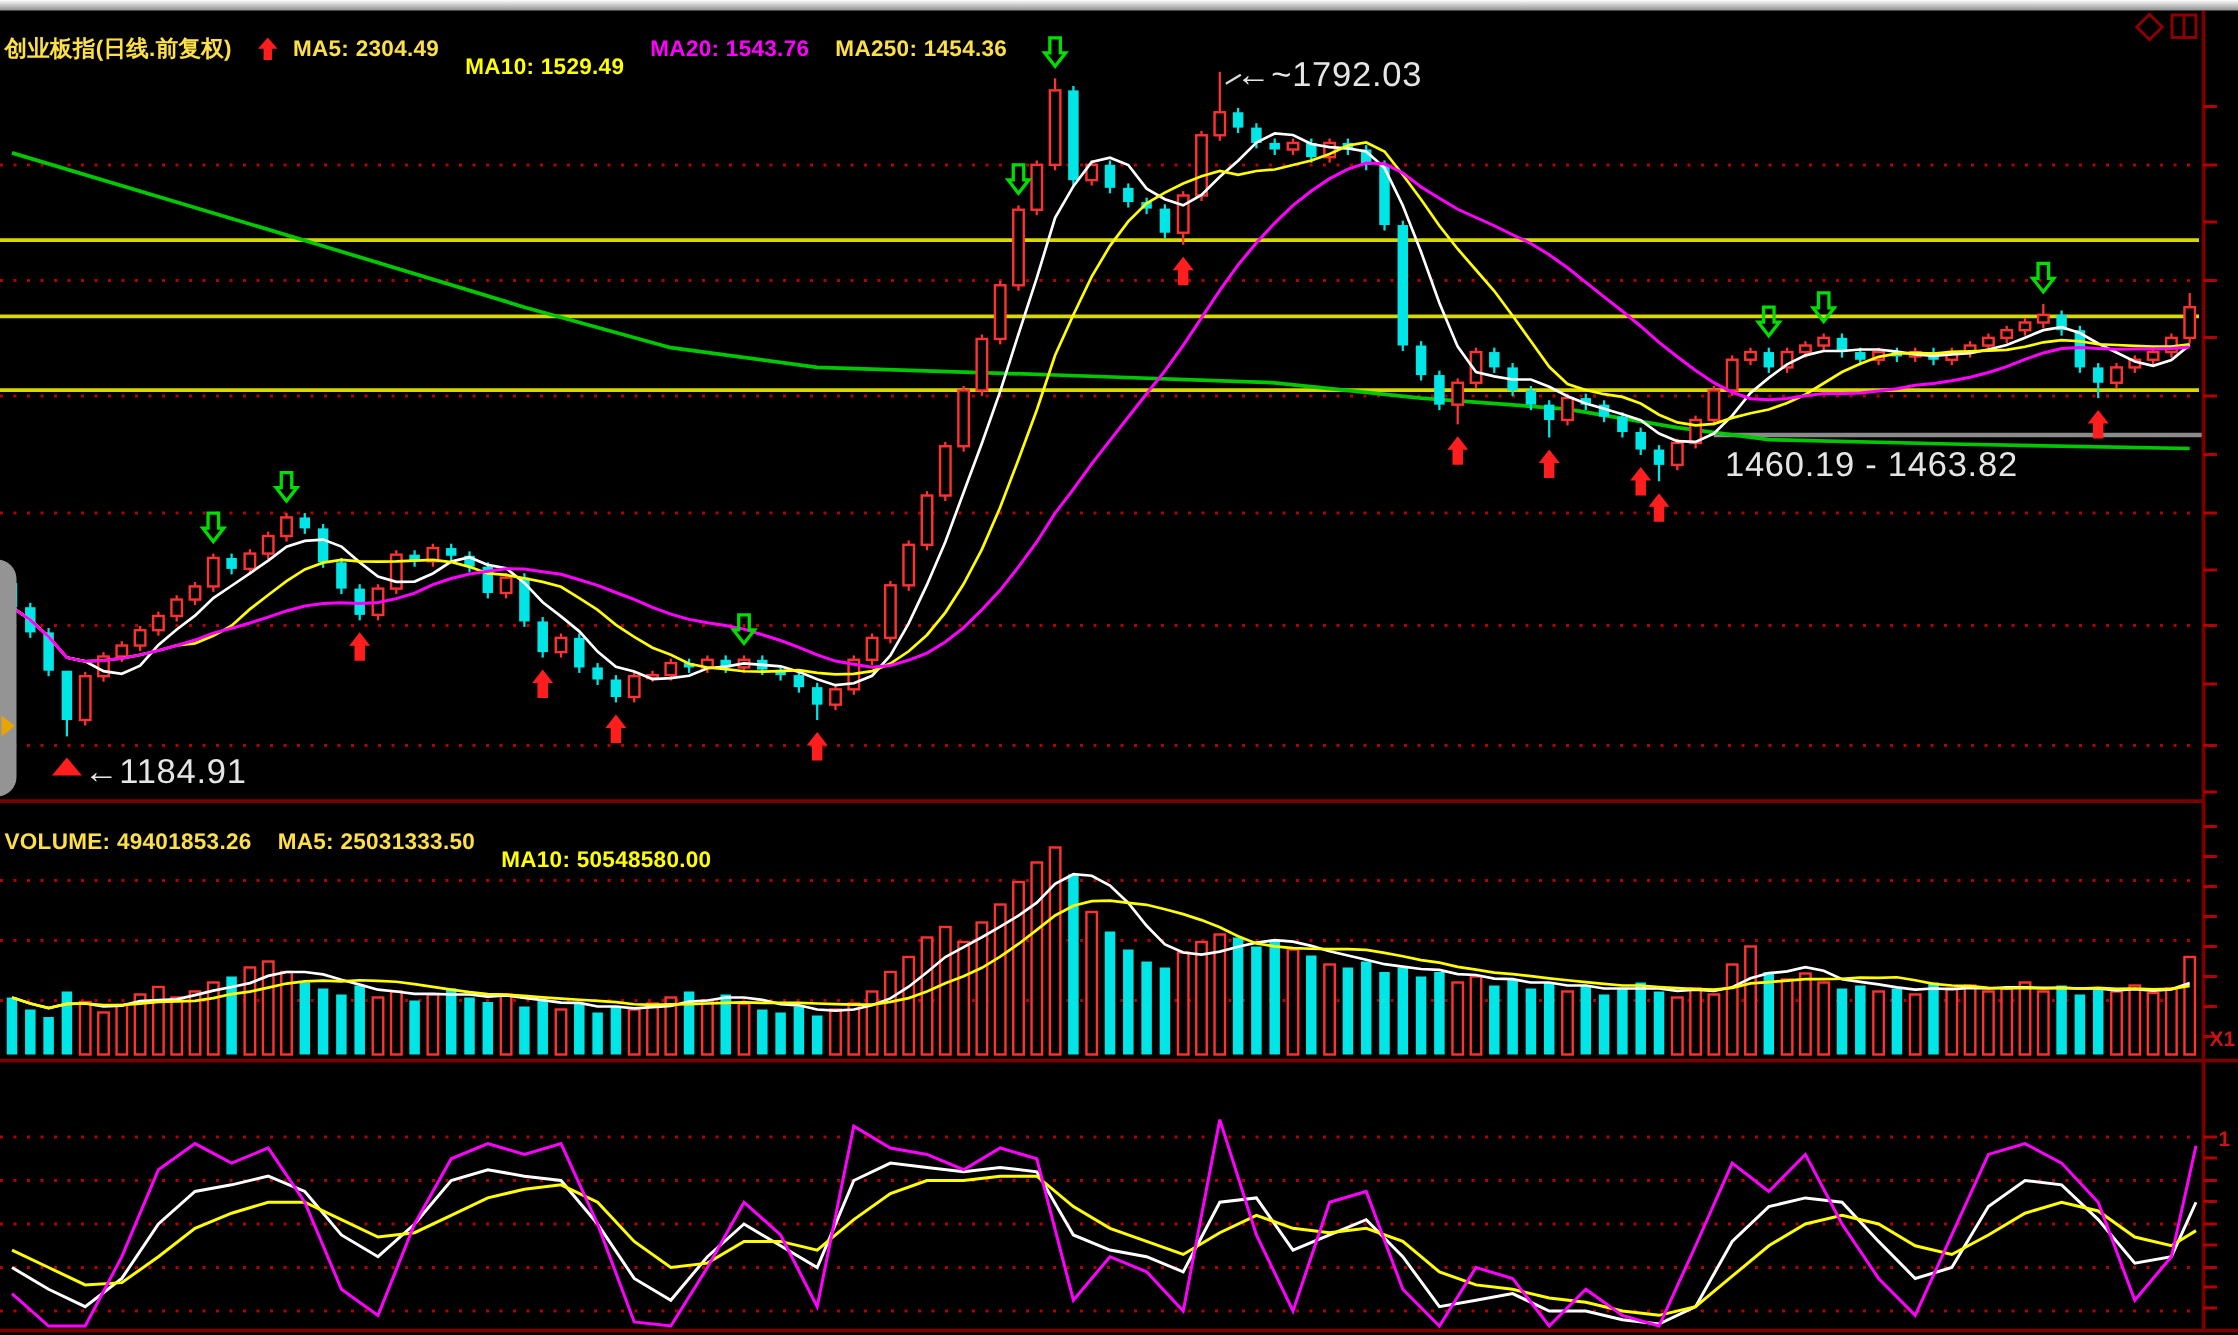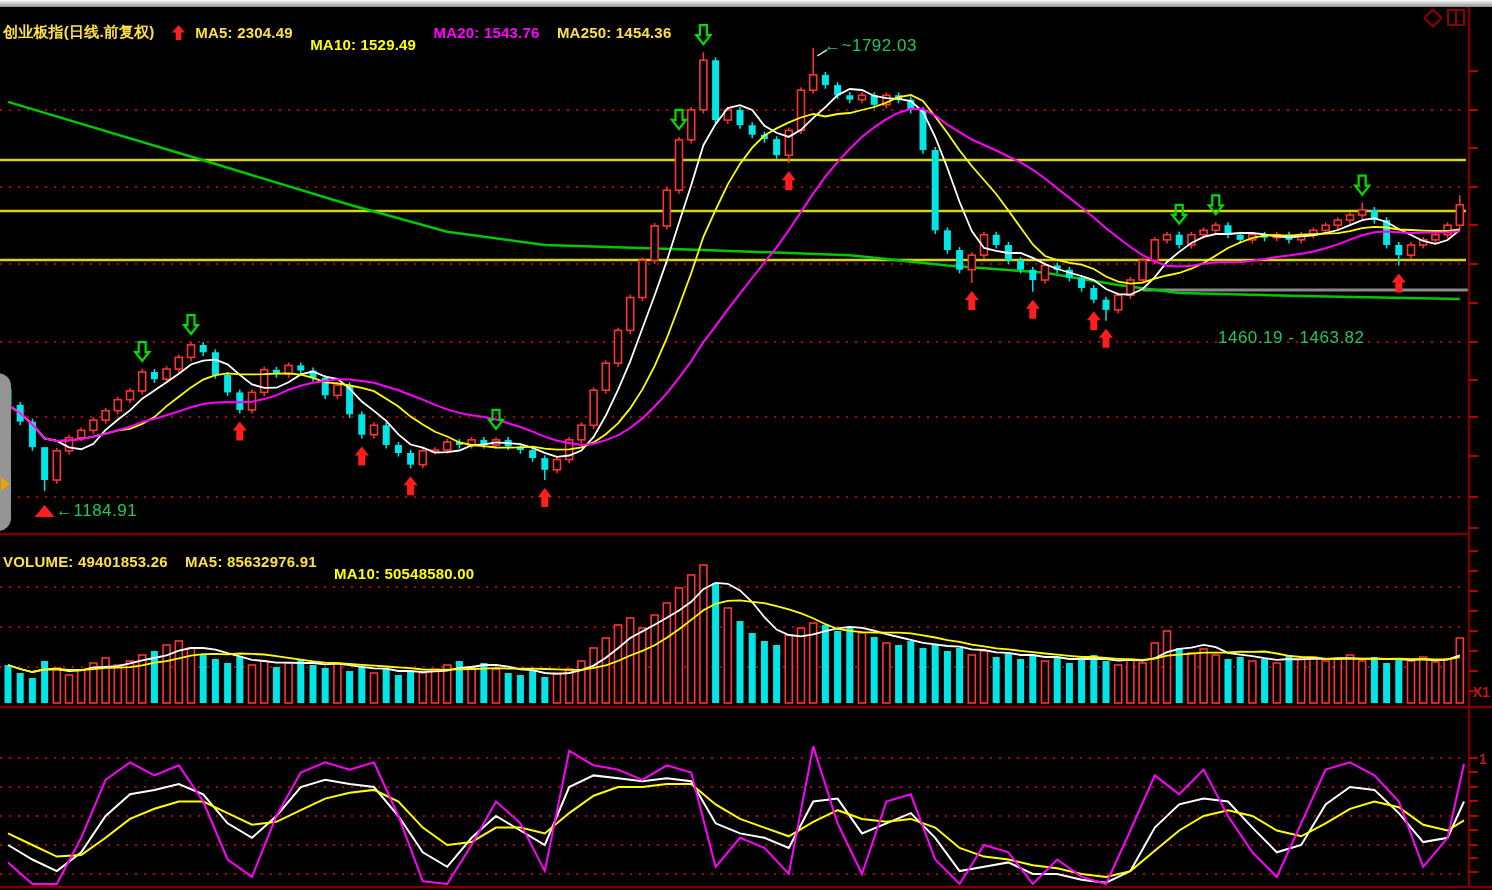--- a/index.html
+++ b/index.html
@@ -7,21 +7,21 @@
           font-family:"Liberation Sans",sans-serif;}
   .top-strip{position:absolute;left:0;top:0;width:1492px;height:7px;
              background:linear-gradient(#fdfdfd,#909090);z-index:5;}
   #chart-svg{position:absolute;left:0;top:0;z-index:1;}
   .panel-overlay{position:absolute;left:0;width:1468px;z-index:2;background:transparent;}
   .hdr{position:absolute;z-index:4;font-size:15px;font-weight:bold;white-space:nowrap;
        letter-spacing:0.2px;}
   .hdr > *{margin-right:13px;vertical-align:middle;display:inline-block;}
   .t-white{color:#fde047;} .t-yellow{color:#ffff00;margin-top:25px;} .t-magenta{color:#ff00ff;}
   .t-green{color:#fde047;}
-  .annot{position:absolute;z-index:4;color:#22c55e;font-size:17px;font-weight:normal;
+  .annot{position:absolute;z-index:4;color:#e5e5e5;font-size:23px;font-weight:normal;
          white-space:nowrap;letter-spacing:0.5px;}
   .redlabel{position:absolute;z-index:4;color:#c81414;font-size:14px;font-weight:bold;text-align:right;}
   .icon-diamond{position:absolute;left:1426px;top:11px;width:10px;height:10px;
                 border:2px solid #8b0000;transform:rotate(45deg);z-index:6;}
   .icon-panes{position:absolute;left:1447px;top:9px;width:14px;height:13px;
               border:2px solid #8b0000;z-index:6;}
   .icon-panes .divider{position:absolute;left:6px;top:0;width:2px;height:13px;background:#8b0000;}
   .left-handle{position:absolute;left:-15px;top:373px;width:26px;height:158px;
                background:#949494;border-radius:13px;z-index:3;}
   .left-tri{position:absolute;left:1px;top:477px;width:0;height:0;z-index:4;
@@ -528,28 +528,28 @@
       <path d="M6.5 0 L13 7.5 L9.3 7.5 L9.3 15 L3.7 15 L3.7 7.5 L0 7.5 Z" fill="#ff1e1e"></path>
     </svg>
     <span class="t-white">MA5: 2304.49</span>
     <span class="t-yellow">MA10: 1529.49</span>
     <span class="t-magenta">MA20: 1543.76</span>
     <span class="t-green">MA250: 1454.36</span>
   </div>
 
   <div class="hdr" style="left:3px;top:540px;">
     <span class="t-white">VOLUME: 49401853.26</span>
-    <span class="t-white">MA5: 85632976.91</span>
+    <span class="t-white">MA5: 25031333.50</span>
     <span class="t-yellow">MA10: 50548580.00</span>
   </div>
 
 
   <div class="annot" style="left:824px;top:36px;">←~1792.03</div>
   <div class="annot" style="left:56px;top:501px;">←1184.91</div>
-  <div class="annot" style="left:1218px;top:296px;margin-top:32px;">1460.19 - 1463.82</div>
+  <div class="annot" style="left:1150px;top:296px;">1460.19 - 1463.82</div>
 
   <div class="redlabel" style="left:1473px;top:684px;">X1</div>
   <div class="redlabel" style="left:1479px;top:751px;">1</div>
 
   <div class="icon-diamond"></div>
   <div class="icon-panes">
     <div class="divider"></div>
   </div>
 
   <div class="left-handle"></div>

